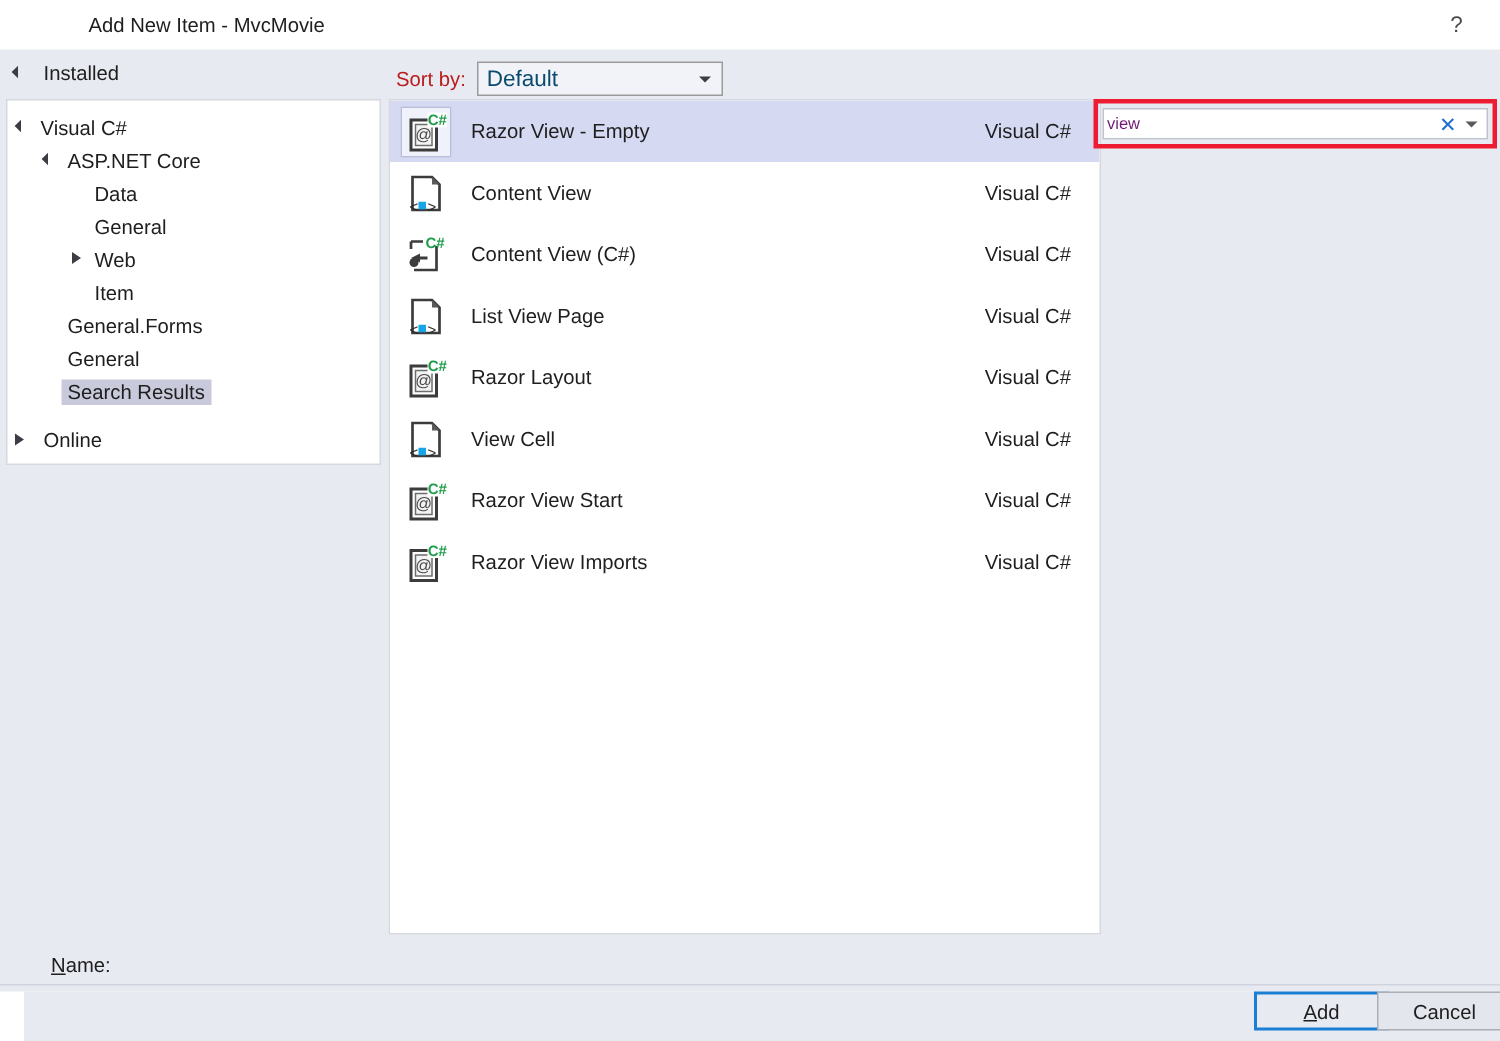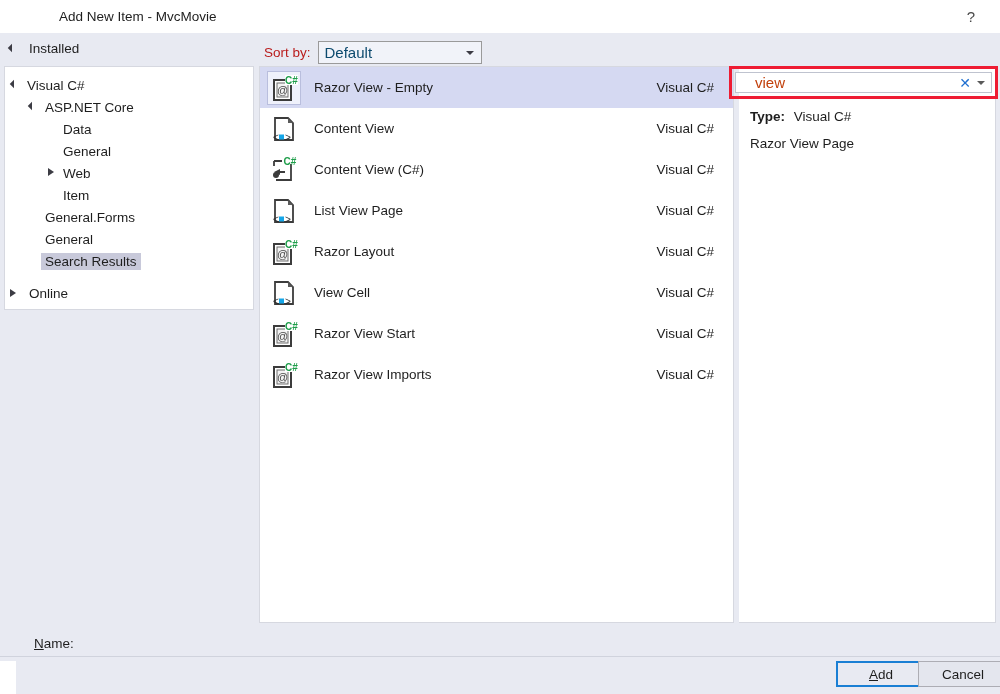--- a/index.html
+++ b/index.html
@@ -252,23 +252,23 @@
     position: absolute;
     left: 735px; top: 39px;
     width: 257px; height: 21px;
     background: #ffffff;
     border: 1px solid #bfc3cf;
     box-sizing: border-box;
     display: flex;
     align-items: center;
   }
   .search-input-text {
-    margin-left: 19px;
-    font-size: 15px;
-    color: #c2410c;
+    margin-left: 2px;
+    font-size: 11px;
+    color: #701a75;
     flex: 1;
   }
   .search-clear {
     color: #1f6fd0;
     font-size: 14px;
     margin-right: 6px;
     line-height: 1;
   }
   .search-drop {
     margin-right: 6px;
@@ -531,27 +531,20 @@
             <text x="13.5" y="20.5" font-family="Liberation Sans, sans-serif" font-size="11" fill="#4a4a4a" text-anchor="middle">@</text>
             <rect x="16" y="2" width="13" height="10" fill="#ffffff"></rect>
             <text x="22.5" y="10.5" font-family="Liberation Sans, sans-serif" font-size="10" font-weight="bold" fill="#1e9e4a" text-anchor="middle">C#</text>
           </svg>
         </div>
         <span class="item-name">Razor View Imports</span>
         <span class="item-lang">Visual C#</span>
       </div>
     </div>
 
-  <div class="details-panel">
-    <div class="detail-type">
-      <b>Type:</b>
-      <span style="margin-left:5px">Visual C#</span>
-    </div>
-    <div class="detail-desc">Razor View Page</div>
-  </div>
 
   <div class="search-annot"></div>
   <div class="search-box">
     <span class="search-input-text">view</span>
     <span class="search-clear">✕</span>
     <span class="search-drop"></span>
   </div>
 
   <div class="divider-bottom"></div>
 </div>

